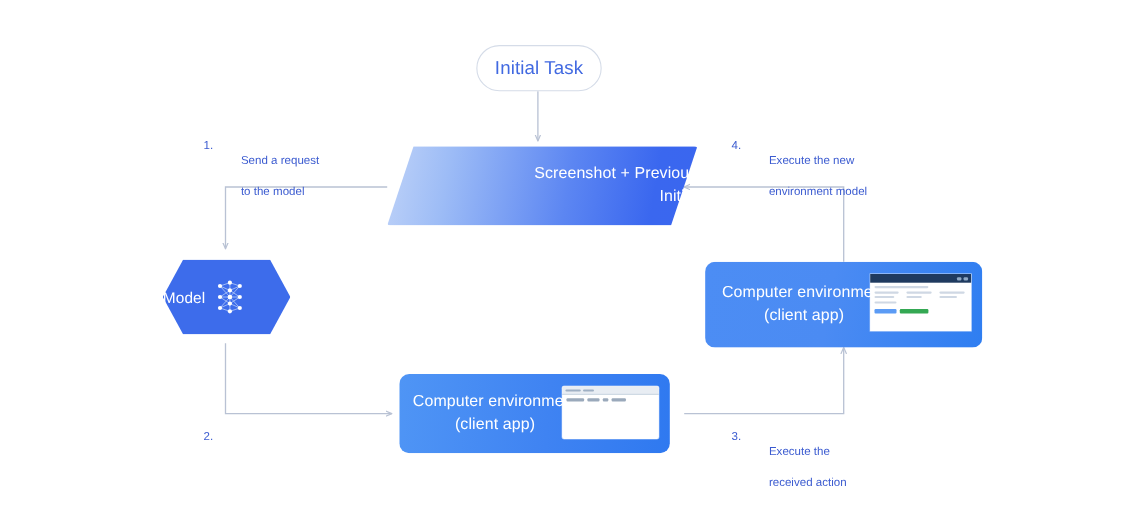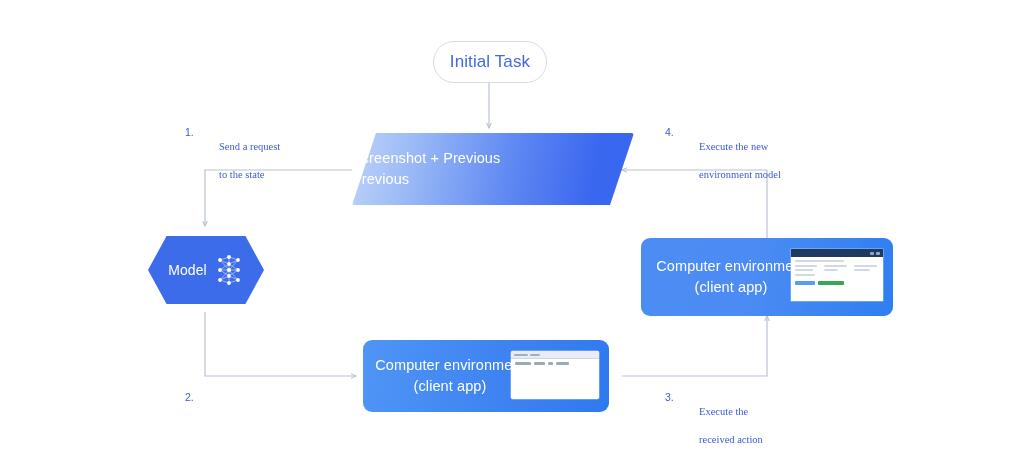--- a/index.html
+++ b/index.html
@@ -64,21 +64,21 @@
     inset: 0;
     background: linear-gradient(100deg, #bed2f8 0%, #9dbcf6 20%, #5c86f2 58%, #3a67ef 85%, #3a66ef 100%);
     clip-path: polygon(8.5% 0%, 100% 0%, 91.5% 100%, 0% 100%);
     border-radius: 3px;
   }
   .para-text {
     position: absolute;
     inset: 0;
     display: flex;
     flex-direction: column;
-    align-items: flex-start;
+    align-items: flex-end;
     justify-content: center;
     color: #ffffff;
     font-size: 14.5px;
     line-height: 1.45;
     text-align: center;
     letter-spacing: 0.1px;
   }
 
   
   .hex-wrap {
@@ -92,21 +92,20 @@
     position: absolute;
     inset: 0;
     background: #3d6ceb;
     clip-path: polygon(16% 0%, 84% 0%, 100% 50%, 84% 100%, 16% 100%, 0% 50%);
   }
   .hex-inner {
     position: absolute;
     inset: 0;
     display: flex;
     align-items: center;
-    justify-content: center;
     gap: 7px;
   }
   .hex-label {
     color: #ffffff;
     font-size: 14px;
     letter-spacing: 0.1px;
   }
   .nn-icon { display: block; }
 
   
@@ -229,21 +228,20 @@
     font-size: 10.5px;
     color: #3b5bd0;
     width: 34px;
     flex: none;
   }
   .step-text {
     font-size: 10.5px;
     line-height: 1.32;
     color: #3b5bd0;
     white-space: pre-line;
-    font-family: Liberation Serif, serif;
   }
   .step-1 { left: 185px; top: 126px; }
   .step-2 { left: 185px; top: 391px; }
   .step-3 { left: 665px; top: 391px; }
   .step-4 { left: 665px; top: 126px; }
 </style>
 </head>
 <body>
 
 <div id="canvas">
@@ -267,21 +265,21 @@
   </svg>
 
   <div class="pill">
     <span class="pill-label">Initial Task</span>
   </div>
 
   <div class="para-wrap">
     <div class="para-shape"></div>
     <div class="para-text">
       <span>Screenshot + Previous</span>
-      <span>Previous</span>
+      <span>Initial</span>
     </div>
   </div>
 
   <div class="hex-wrap">
     <div class="hex-shape"></div>
     <div class="hex-inner">
       <span class="hex-label">Model</span>
       <span>
         <svg class="nn-icon" width="30" height="34" viewBox="0 0 30 34">
           <g stroke="#cfe0fb" stroke-width="0.7" opacity="0.85">
@@ -362,21 +360,21 @@
           <span class="tbl-line" style="width:13px;"></span>
         </div>
       </div>
     </div>
   </div>
 
   <div class="step step-1">
     <span class="step-num">1.</span>
     <span class="step-text">
       <span>Send a request</span><br>
-      <span>to the state</span>
+      <span>to the model</span>
     </span>
   </div>
 
   <div class="step step-2">
     <span class="step-num">2.</span>
   </div>
 
   <div class="step step-3">
     <span class="step-num">3.</span>
     <span class="step-text">

